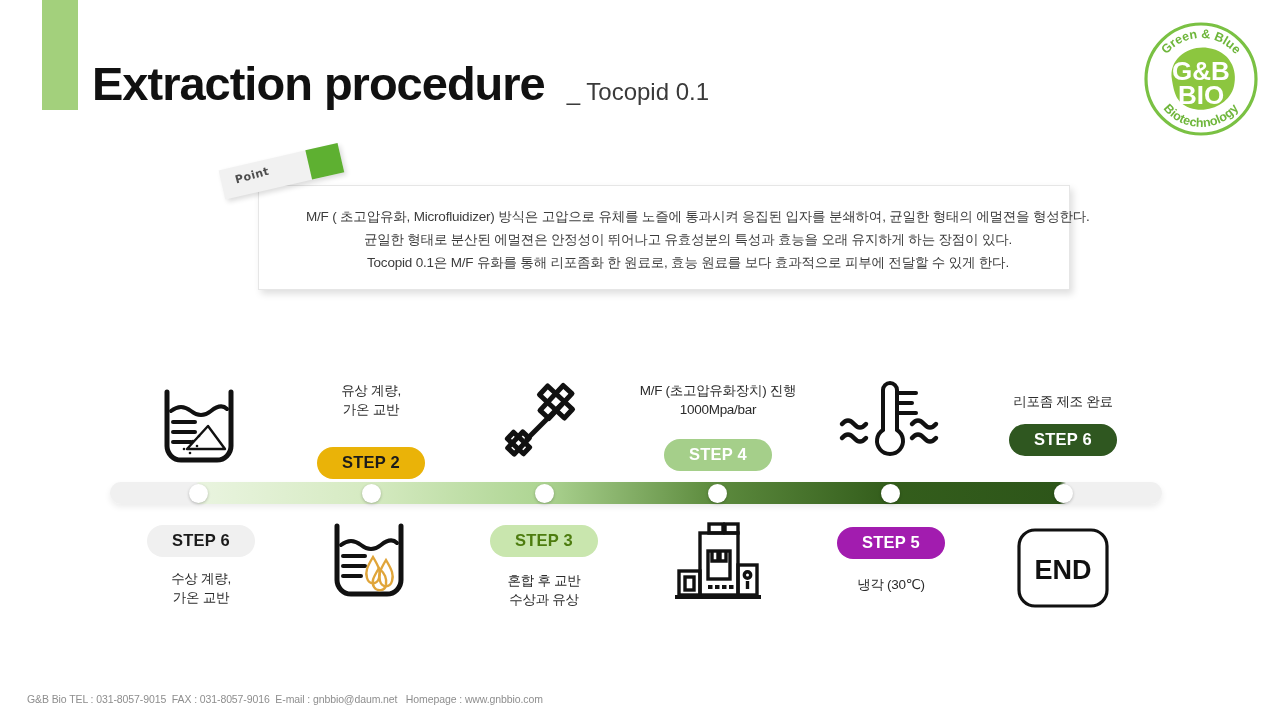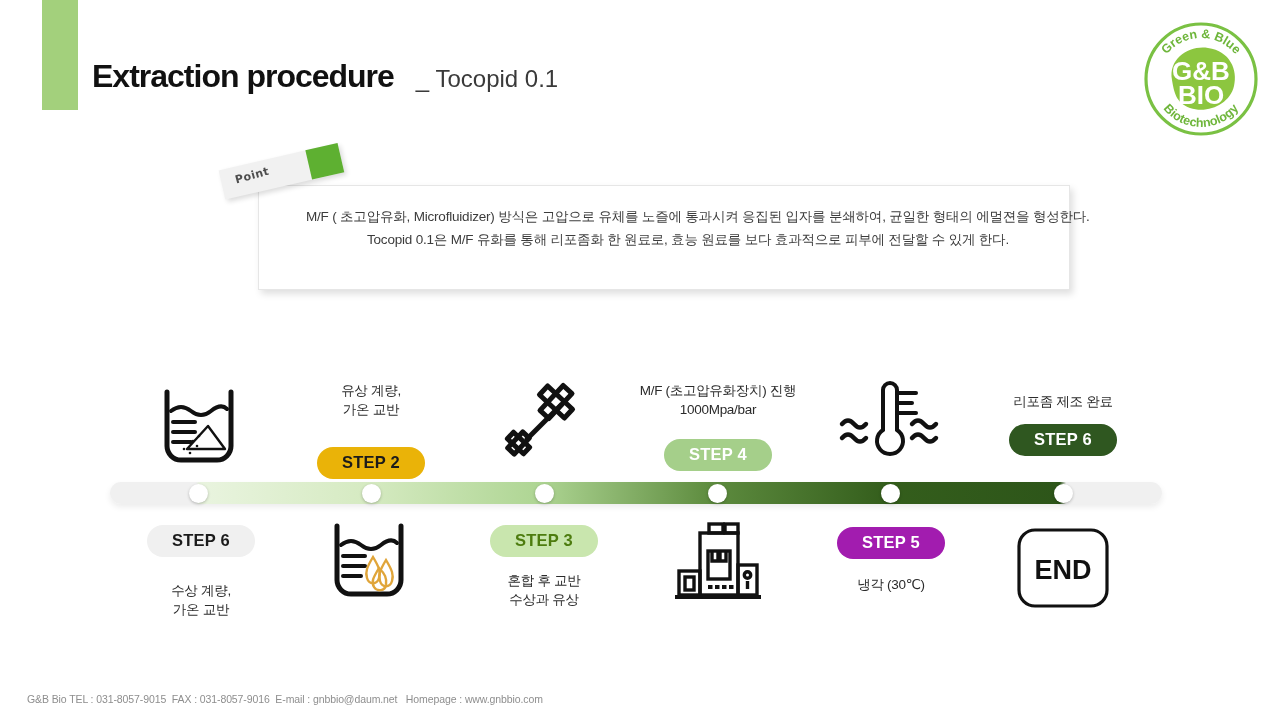--- a/index.html
+++ b/index.html
@@ -27,21 +27,21 @@
   }
   #title-block {
     position: absolute;
     left: 92px;
     top: 60px;
     display: flex;
     align-items: baseline;
     white-space: nowrap;
   }
   #page-title {
-    font-size: 32px;
+    font-size: 47px;
     font-weight: 800;
     letter-spacing: -1.0px;
     color: #111111;
     line-height: 1;
   }
   #page-subtitle {
     font-size: 24px;
     font-weight: 400;
     color: #3a3a3a;
     margin-left: 22px;
@@ -205,20 +205,21 @@
       <textPath href="#arcBot" startOffset="50%" text-anchor="middle">Biotechnology</textPath>
     </text>
     <text x="61" y="62" text-anchor="middle" font-family="&quot;Liberation Sans&quot;, sans-serif" font-size="26" font-weight="800" fill="#ffffff">G&amp;B</text>
     <text x="61" y="86" text-anchor="middle" font-family="&quot;Liberation Sans&quot;, sans-serif" font-size="26" font-weight="800" fill="#ffffff">BIO</text>
   </svg>
 </div>
 
 <div id="note-box"></div>
 <div id="note-lines">
   <div>M/F ( 초고압유화, Microfluidizer) 방식은 고압으로 유체를 노즐에 통과시켜 응집된 입자를 분쇄하여, 균일한 형태의 에멀젼을 형성한다.</div>
+  <div>균일한 형태로 분산된 에멀젼은 안정성이 뛰어나고 유효성분의 특성과 효능을 오래 유지하게 하는 장점이 있다.</div>
   <div>Tocopid 0.1은 M/F 유화를 통해 리포좀화 한 원료로, 효능 원료를 보다 효과적으로 피부에 전달할 수 있게 한다.</div>
 </div>
 <div id="point-ribbon">
   <span id="point-label">Point</span>
   <span id="point-ribbon-square" style="background: rgb(94, 176, 49);"></span>
 </div>
 
 <div id="timeline-track"></div>
 <div class="timeline-node" style="left:189px"></div>
 <div class="timeline-node" style="left:362px"></div>
@@ -239,21 +240,21 @@
       <circle cx="40" cy="55" r="1.3" fill="#111"></circle>
       <circle cx="46" cy="50" r="1.3" fill="#111"></circle>
       <circle cx="44" cy="60" r="1.3" fill="#111"></circle>
       <circle cx="31" cy="63" r="1.3" fill="#111"></circle>
       <circle cx="37" cy="67" r="1.3" fill="#111"></circle>
     </svg>
   </div>
 </div>
 <div class="step-col" style="left:96px; top:525px;">
   <span class="step-pill" style="background: rgb(240, 240, 240); color: rgb(27, 27, 27);">STEP 6</span>
-  <div class="step-caption" style="margin-top:24px">
+  <div class="step-caption" style="margin-top:12px">
     <div>수상 계량,</div>
     <div>가온 교반</div>
   </div>
 </div>
 
 <div class="step-col" style="left:266px; top:381px;">
   <div class="step-caption">
     <div>유상 계량,</div>
     <div>가온 교반</div>
   </div>

